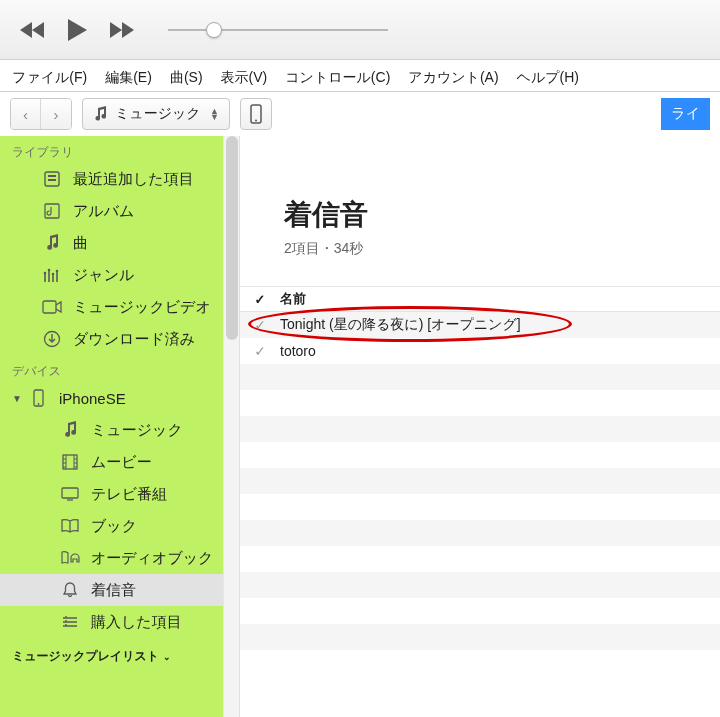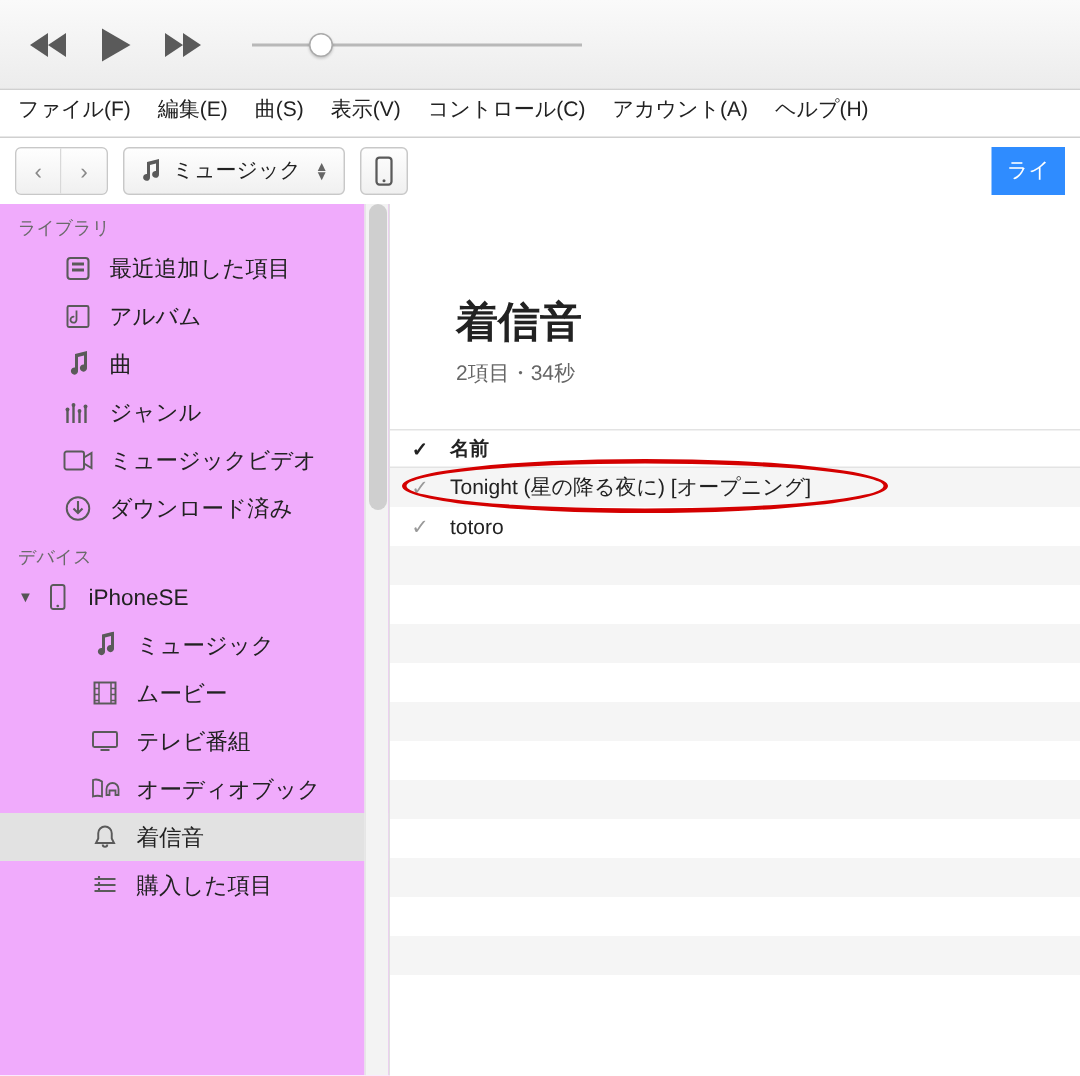--- a/index.html
+++ b/index.html
@@ -3,33 +3,33 @@
 <meta charset="utf-8">
 <style>
 *{margin:0;padding:0;box-sizing:border-box;font-family:"Meiryo","Hiragino Sans",sans-serif}
 body{width:720px;height:717px;background:#fff;overflow:hidden;color:#222;font-size:14px}
 .player-bar{height:60px;background:linear-gradient(#fafafa,#ececec);border-bottom:1px solid #d0d0d0;display:flex;align-items:center;padding:0 20px;gap:34px}
 .pctrls{display:flex;align-items:center;gap:20px}
 .pbtn{color:#5a5a5a;display:flex;align-items:center}
 .seek{display:flex;align-items:center;gap:0}
 .seek-line{width:220px;height:2px;background:#b8b8b8;position:relative}
 .seek-knob{position:absolute;left:38px;top:-7px;width:16px;height:16px;border-radius:50%;background:#fff;border:1px solid #aaa;box-shadow:0 1px 2px rgba(0,0,0,.2)}
-.menubar{height:32px;border-bottom:1px solid #d0d0d0;display:flex;align-items:flex-start;padding:0 4px;gap:2px;font-size:14px}
+.menubar{height:32px;border-bottom:1px solid #d0d0d0;display:flex;align-items:flex-end;padding:0 4px;gap:2px;font-size:14px}
 .menubar span{padding:4px 8px;cursor:default}
 .toolbar{height:44px;display:flex;align-items:center;padding:6px 10px;gap:10px}
 .navgroup{display:flex;border:1px solid #c8c8c8;border-radius:4px;overflow:hidden}
 .navgroup button{width:30px;height:30px;background:linear-gradient(#fefefe,#f0f0f0);border:none;color:#888;font-size:15px}
 .navgroup button:first-child{border-right:1px solid #d8d8d8}
 .cat{display:flex;align-items:center;border:1px solid #c8c8c8;border-radius:4px;height:32px;padding:0 10px;gap:8px;background:linear-gradient(#fefefe,#f0f0f0);min-width:148px}
 .cat .chev{margin-left:auto;display:flex;flex-direction:column;line-height:6px;font-size:9px;color:#666}
 .devbtn{width:32px;height:32px;border:1px solid #c8c8c8;border-radius:4px;background:linear-gradient(#fefefe,#f0f0f0);display:flex;align-items:center;justify-content:center}
 .spacer{flex:1}
 .bluebtn{height:32px;background:#2f8cff;color:#fff;border:none;border-radius:0;padding:0 10px;font-size:14px}
 .body{display:flex;height:calc(717px - 60px - 32px - 44px)}
-.sidebar{width:260px;border-right:1px solid #e0e0e0;position:relative;overflow:hidden;background:#f0abfc}
+.sidebar{width:240px;border-right:1px solid #e0e0e0;position:relative;overflow:hidden;background:#bef264}
 .sbscroll{position:absolute;right:0;top:0;bottom:0;width:16px;background:#f3f3f3;border-left:1px solid #e6e6e6}
 .sbthumb{position:absolute;top:0;left:2px;width:12px;height:204px;background:#cfcfcf;border-radius:6px}
 .sb-section{padding:8px 12px 2px;font-size:12px;color:#6a6a6a}
 .sb-item{display:flex;align-items:center;gap:11px;height:32px;padding:0 14px 0 42px;font-size:15px;color:#222}
 .sb-item.lv1{padding-left:42px}
 .sb-item.lv2{padding-left:60px}
 .sb-item.dev{padding-left:28px}
 .sb-item.selected{background:#e2e2e2}
 .sb-item .ico{width:20px;display:flex;justify-content:center;color:#5c5c5c}
 .tri{position:absolute;left:12px;font-size:10px;color:#555}
@@ -212,20 +212,28 @@
             <svg width="20" height="16" viewBox="0 0 20 16">
               <rect x="2" y="2" width="16" height="10" rx="1" fill="none" stroke="#5a5a5a" stroke-width="1.3"></rect>
               <path d="M7 14 H13" stroke="#5a5a5a" stroke-width="1.3"></path>
             </svg>
           </span>
           <span>テレビ番組</span>
         </div>
         <div class="sb-item lv2">
           <span class="ico">
             <svg width="20" height="16" viewBox="0 0 20 16">
+              <path d="M2 2 Q6 1 10 3 Q14 1 18 2 V13 Q14 12 10 14 Q6 12 2 13 Z M10 3 V14" fill="none" stroke="#5a5a5a" stroke-width="1.3"></path>
+            </svg>
+          </span>
+          <span>ブック</span>
+        </div>
+        <div class="sb-item lv2">
+          <span class="ico">
+            <svg width="20" height="16" viewBox="0 0 20 16">
               <path d="M2 2 Q5 1 8 3 V13 Q5 12 2 13 Z" fill="none" stroke="#5a5a5a" stroke-width="1.2"></path>
               <path d="M11 8 a4 4 0 0 1 8 0 V12 h-2 V9 h-4 V12 h-2 Z" fill="none" stroke="#5a5a5a" stroke-width="1.2"></path>
             </svg>
           </span>
           <span>オーディオブック</span>
         </div>
         <div class="sb-item lv2 selected">
           <span class="ico">
             <svg width="16" height="18" viewBox="0 0 16 18">
               <path d="M8 2 a4.5 4.5 0 0 1 4.5 4.5 V10 L14 13 H2 L3.5 10 V6.5 A4.5 4.5 0 0 1 8 2 Z" fill="none" stroke="#5a5a5a" stroke-width="1.3"></path>
@@ -238,20 +246,24 @@
           <span class="ico">
             <svg width="18" height="14" viewBox="0 0 18 14">
               <path d="M2 3 H16 M2 7 H16 M2 11 H16" stroke="#5a5a5a" stroke-width="1.4"></path>
               <path d="M5 3 V1 M5 7 V5 M5 11 V9" stroke="#5a5a5a" stroke-width="1.4"></path>
             </svg>
           </span>
           <span>購入した項目</span>
         </div>
       </div>
 
+    <div class="plhead">
+      <span>ミュージックプレイリスト</span>
+      <span style="font-size:9px">⌄</span>
+    </div>
 
     <div class="sbscroll">
         <div class="sbthumb"></div>
       </div>
   </div>
 
   <div class="main">
     <div class="mhead">
       <div class="mtitle">着信音</div>
       <div class="msub">2項目・34秒</div>

